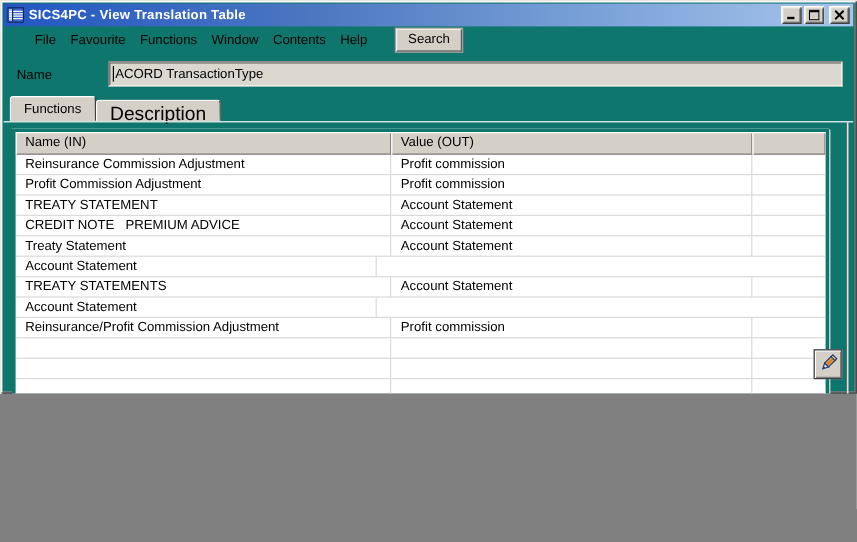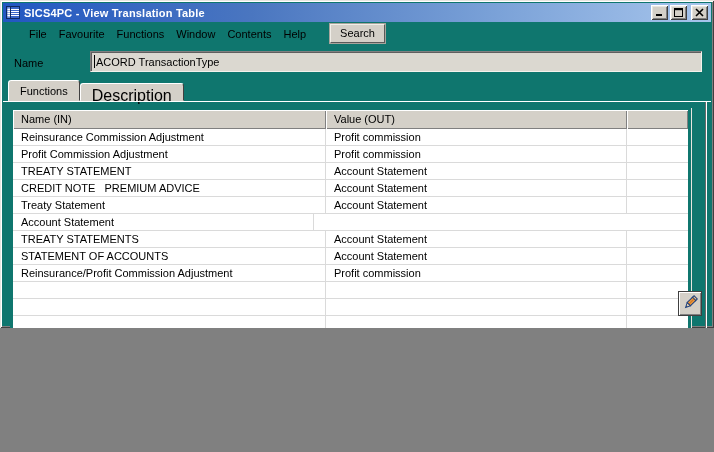--- a/index.html
+++ b/index.html
@@ -207,21 +207,20 @@
       <div class="tr">
         <div class="td c2">Account Statement</div>
         <div class="td c3"></div>
       </div>
       <div class="tr">
         <div class="td c1">TREATY STATEMENTS</div>
         <div class="td c2">Account Statement</div>
         <div class="td c3"></div>
       </div>
       <div class="tr">
-        <div class="td c1">STATEMENT OF ACCOUNTS</div>
         <div class="td c2">Account Statement</div>
         <div class="td c3"></div>
       </div>
       <div class="tr">
         <div class="td c1">Reinsurance/Profit Commission Adjustment</div>
         <div class="td c2">Profit commission</div>
         <div class="td c3"></div>
       </div>
 
       <div class="tr">

